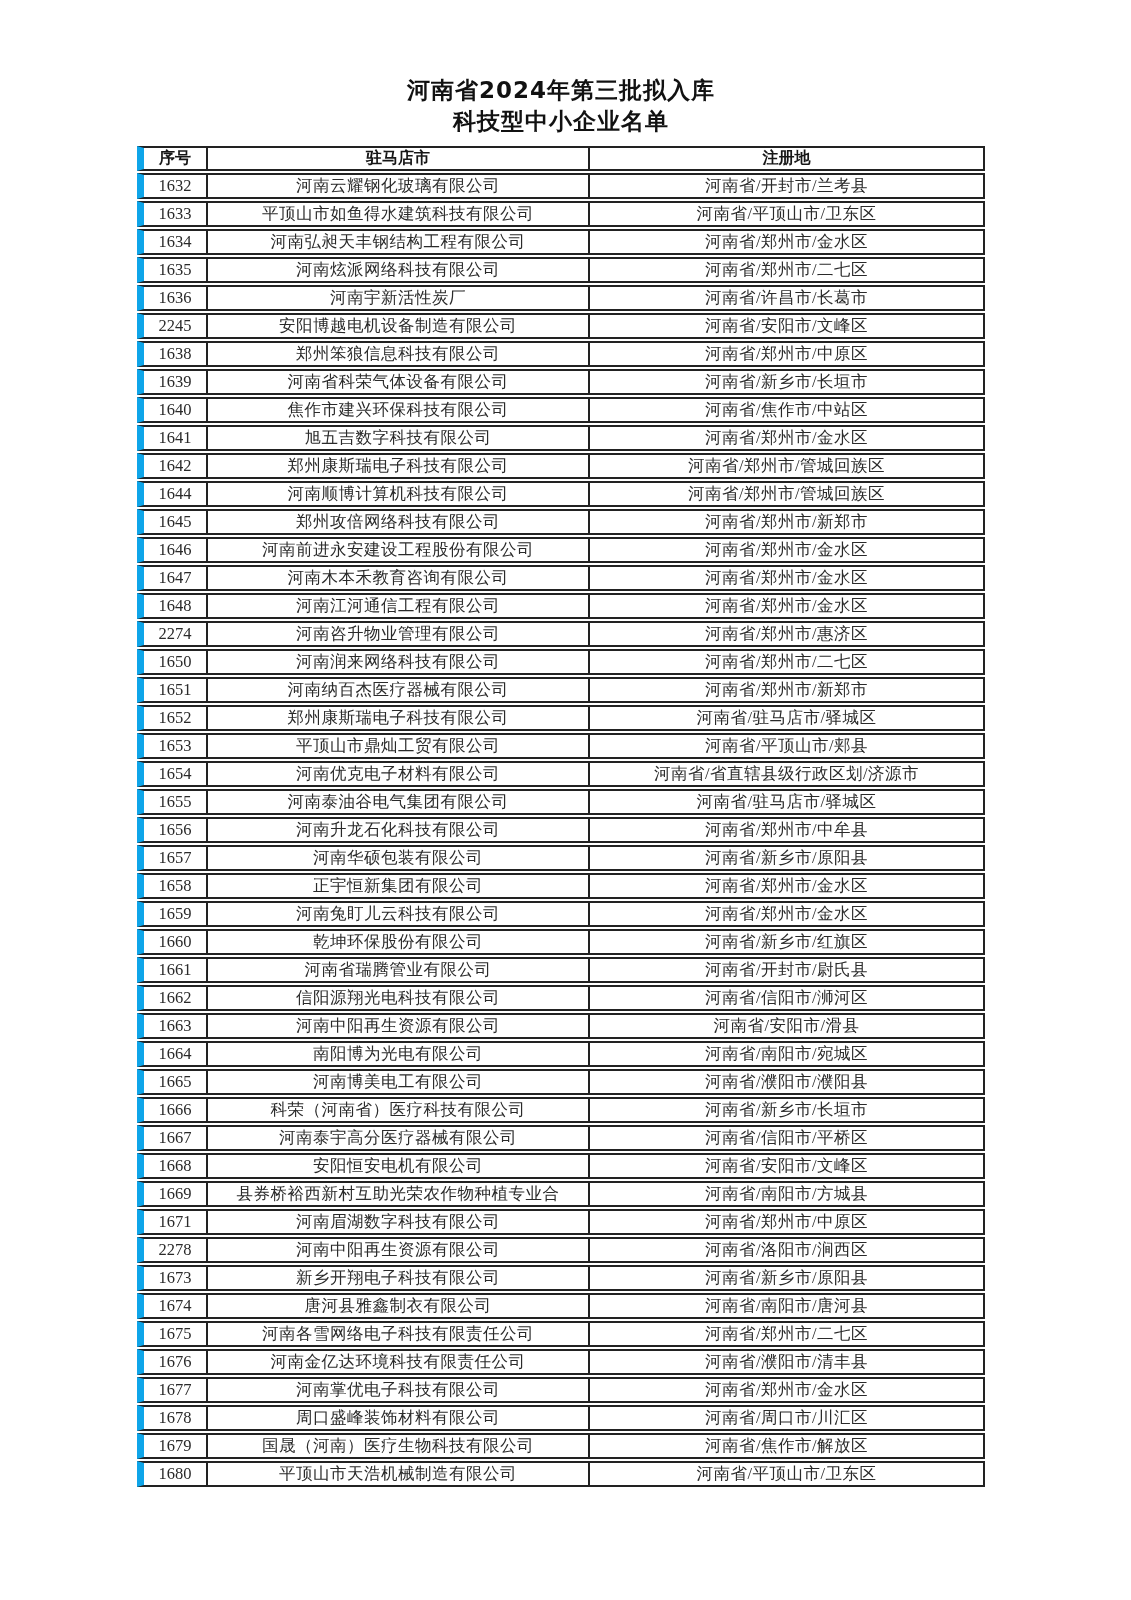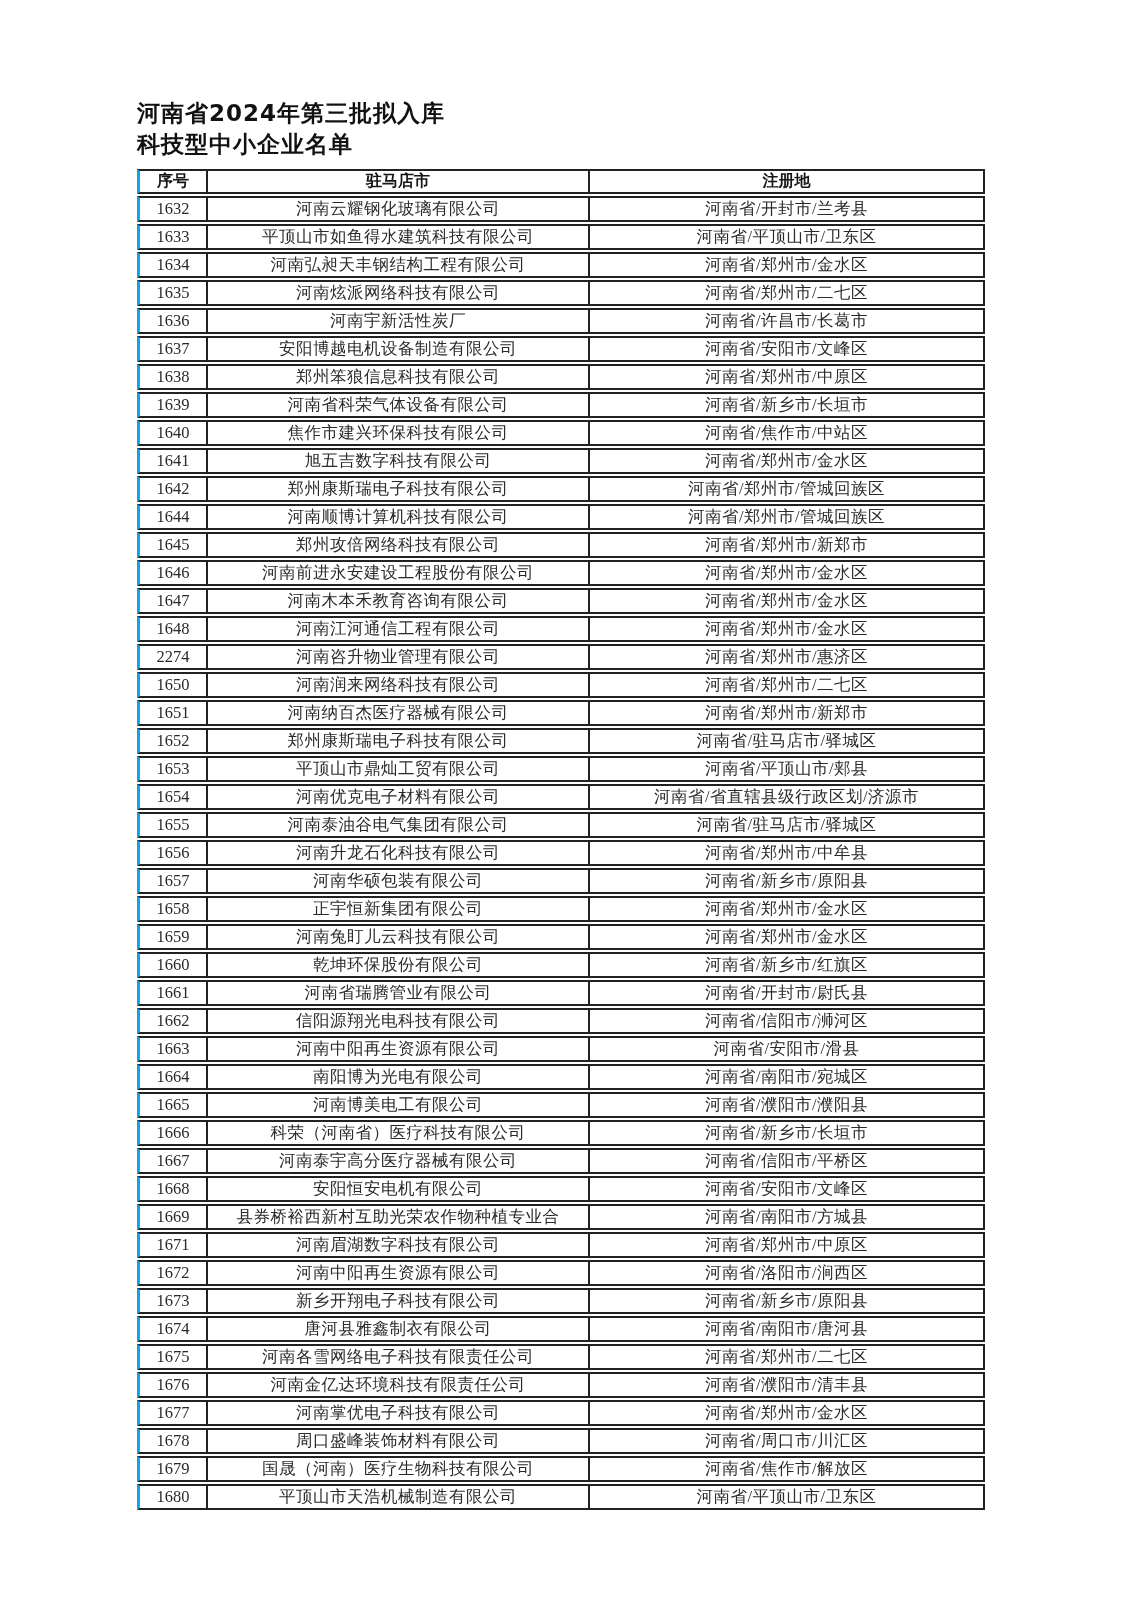--- a/index.html
+++ b/index.html
@@ -10,23 +10,24 @@
   .page {
     position: relative;
     width: 1131px;
     height: 1600px;
     background: #ffffff;
     overflow: hidden;
     color: #1e1e1e;
     font-family: "Liberation Serif", "DejaVu Serif", serif;
   }
   .title-wrap {
-    padding-top: 98px;
+    padding-top: 75px;
     margin-left: 137px;
     width: 848px;
+    text-align: center;
   }
   .title-line {
     font-family: "DejaVu Sans", "Liberation Sans", sans-serif;
     font-weight: bold;
     font-size: 23px;
     line-height: 31px;
     color: #111111;
     letter-spacing: 1px;
   }
   table.company-table {
@@ -44,21 +45,21 @@
     text-align: center;
     vertical-align: middle;
     white-space: nowrap;
     overflow: hidden;
     padding: 0 1px;
     border-top: 2px solid #222222;
     border-bottom: 2px solid #222222;
     border-right: 2px solid #222222;
   }
   th:first-child, td:first-child {
-    border-left: 3px solid #0ea5e9;
+    border-left: 7px solid #0ea5e9;
   }
   th {
     height: 24px;
     font-family: "DejaVu Sans", "Liberation Sans", sans-serif;
     font-weight: bold;
     font-size: 16px;
     color: #161616;
   }
   td {
     height: 19.6px;
@@ -113,21 +114,21 @@
           <td>1635</td>
           <td>河南炫派网络科技有限公司</td>
           <td>河南省/郑州市/二七区</td>
         </tr>
         <tr>
           <td>1636</td>
           <td>河南宇新活性炭厂</td>
           <td>河南省/许昌市/长葛市</td>
         </tr>
         <tr>
-          <td>1637</td>
+          <td>2245</td>
           <td>安阳博越电机设备制造有限公司</td>
           <td>河南省/安阳市/文峰区</td>
         </tr>
         <tr>
           <td>1638</td>
           <td>郑州笨狼信息科技有限公司</td>
           <td>河南省/郑州市/中原区</td>
         </tr>
         <tr>
           <td>1639</td>
@@ -278,21 +279,21 @@
           <td>1669</td>
           <td>县券桥裕西新村互助光荣农作物种植专业合</td>
           <td>河南省/南阳市/方城县</td>
         </tr>
         <tr>
           <td>1671</td>
           <td>河南眉湖数字科技有限公司</td>
           <td>河南省/郑州市/中原区</td>
         </tr>
         <tr>
-          <td>1672</td>
+          <td>2278</td>
           <td>河南中阳再生资源有限公司</td>
           <td>河南省/洛阳市/涧西区</td>
         </tr>
         <tr>
           <td>1673</td>
           <td>新乡开翔电子科技有限公司</td>
           <td>河南省/新乡市/原阳县</td>
         </tr>
         <tr>
           <td>1674</td>

